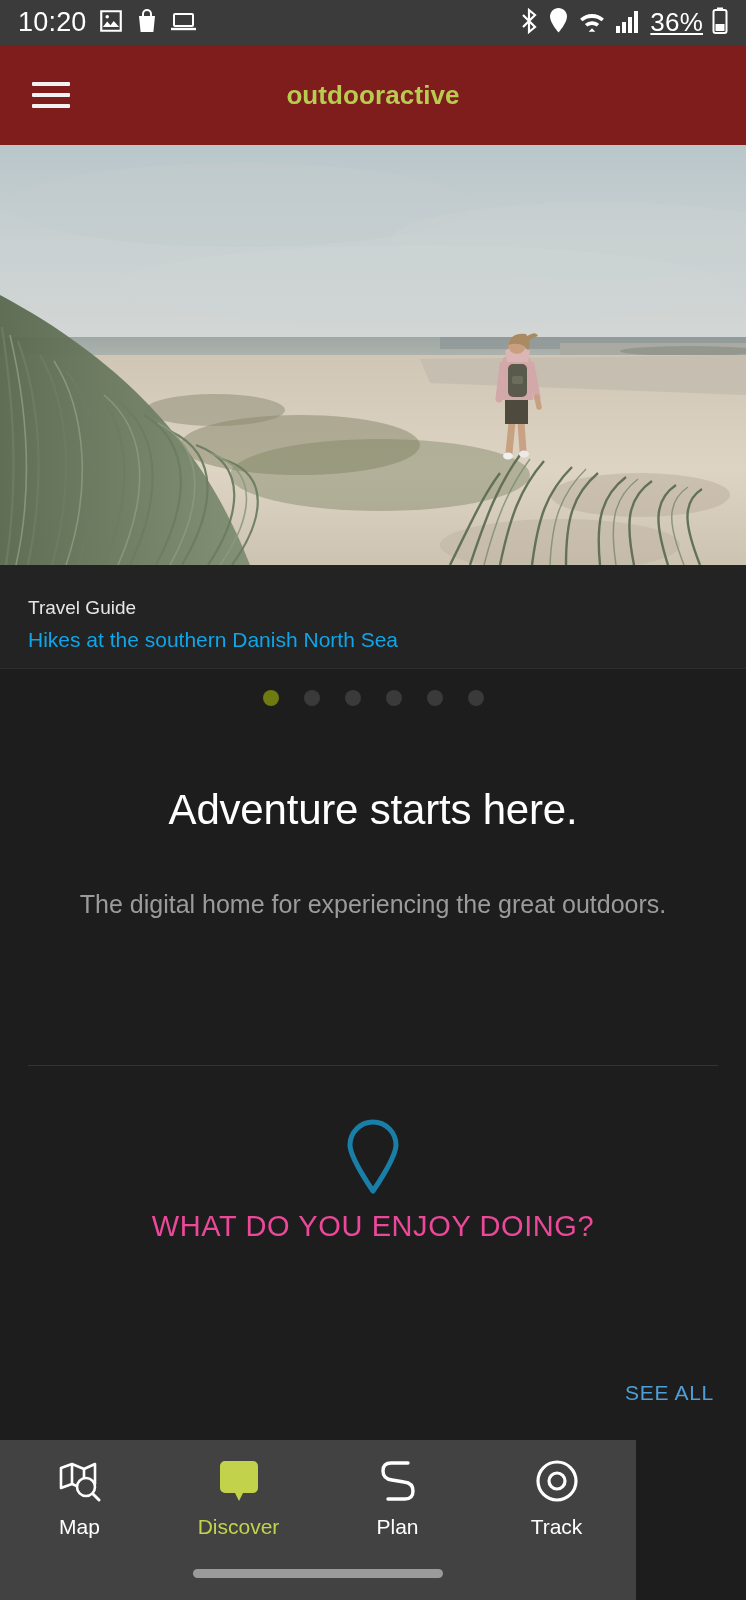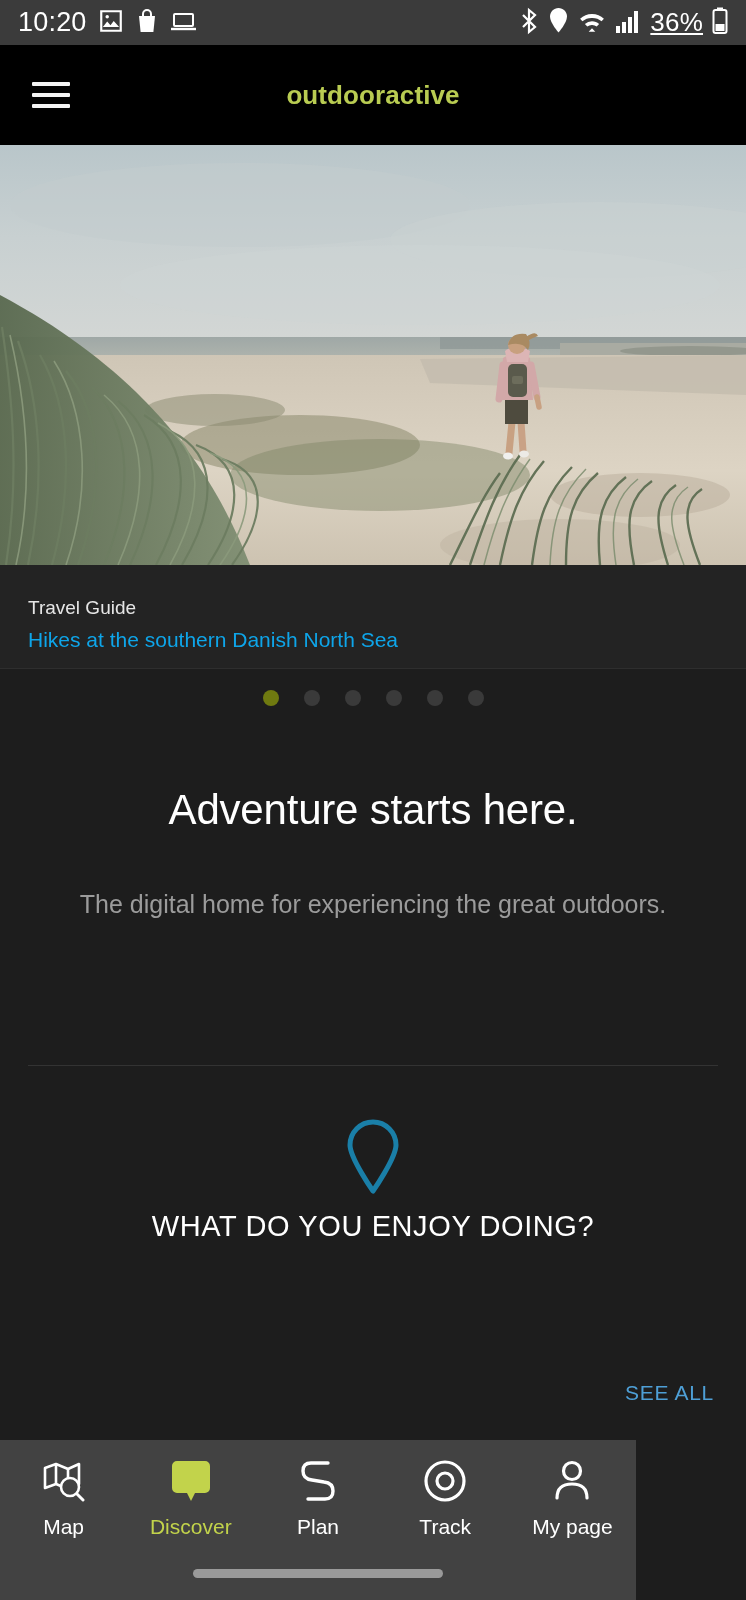--- a/index.html
+++ b/index.html
@@ -19,21 +19,21 @@
   }
   .sb-left{ display:flex; align-items:center; gap:11px; }
   .sb-time{ font-size:27px; letter-spacing:.2px; font-weight:400; }
   .sb-right{ margin-left:auto; display:flex; align-items:center; gap:9px; }
   .sb-batt{ font-size:26px; font-weight:400; letter-spacing:.2px;text-decoration:underline; }
   .ico{ display:block; }
 
   
   .header{
     position:absolute; top:45px; left:0; width:746px; height:100px;
-    background:#000000; display:flex; align-items:center;
+    background:#7f1d1d; display:flex; align-items:center;
   }
   .burger{
     position:absolute; left:32px; top:50%; transform:translateY(-50%);
     width:38px; height:26px; display:flex; flex-direction:column;
     justify-content:space-between; cursor:pointer;
   }
   .burger i{ display:block; height:4px; background:#f2f2f2; border-radius:1px; }
   .logo{
     width:100%; text-align:center; color:#b9cc52;
     font-size:26px; font-weight:700; letter-spacing:.1px;
@@ -81,21 +81,21 @@
     background:#333333;
   }
 
   
   .pin{
     position:absolute; top:1118px; left:50%; transform:translateX(-50%);
     width:58px; height:76px;
   }
   .enjoy{
     position:absolute; top:1210px; left:0; width:746px; text-align:center;
-    color:#ffffff; font-size:29px; letter-spacing:.6px;
+    color:#ec4899; font-size:29px; letter-spacing:.6px;
   }
   .seeall{
     position:absolute; top:1381px; right:32px;
     color:#4e9fd6; font-size:21px; letter-spacing:.7px; cursor:pointer;
   }
 
   
   .navbar{
     position:absolute; bottom:0; left:0; width:636px; height:160px;
     background:#424242;
@@ -365,27 +365,18 @@
       <div class="navitem">
         <span class="nav-ico">
           <svg width="46" height="46" viewBox="0 0 46 46" fill="none">
             <circle cx="23" cy="23" r="19" stroke="#fff" stroke-width="3.2"></circle>
             <circle cx="23" cy="23" r="8" stroke="#fff" stroke-width="3.2"></circle>
           </svg>
         </span>
         <span class="nav-label">Track</span>
       </div>
 
-      <div class="navitem">
-        <span class="nav-ico">
-          <svg width="42" height="46" viewBox="0 0 42 46" fill="none" stroke="#fff" stroke-width="3.2" stroke-linecap="round">
-            <circle cx="21" cy="13" r="8.5"></circle>
-            <path d="M6 40 Q6 26 21 26 Q36 26 36 40"></path>
-          </svg>
-        </span>
-        <span class="nav-label">My page</span>
-      </div>
 
     </div>
     <div class="homebar"></div>
   </div>
 
 </div>
 
 </body></html>

